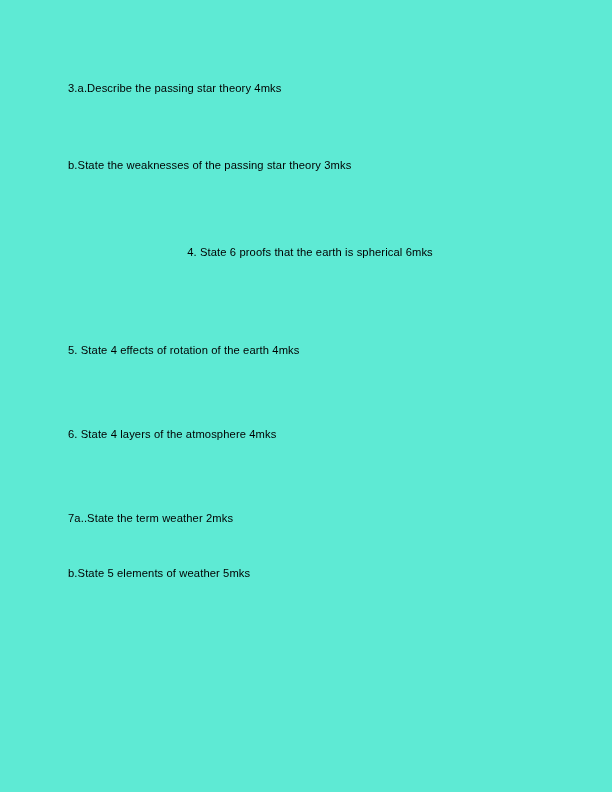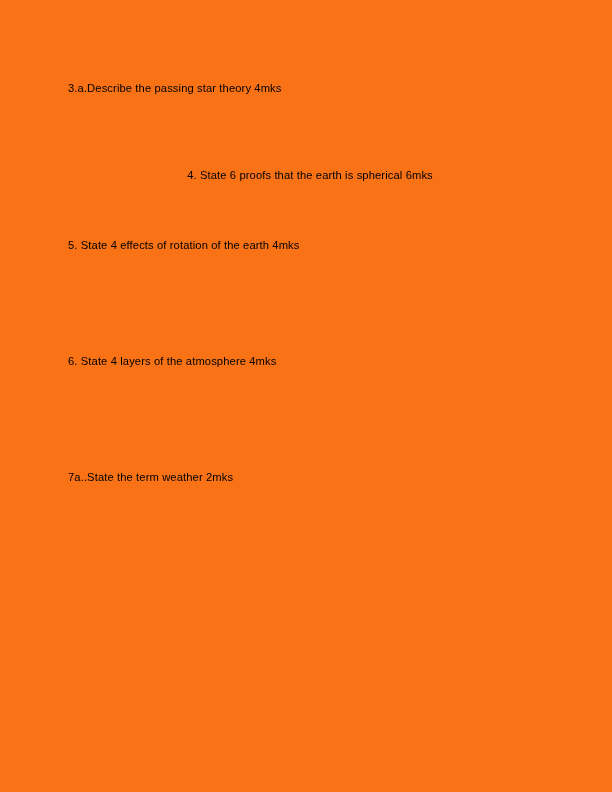--- a/index.html
+++ b/index.html
@@ -11,55 +11,57 @@
     width: 612px;
     height: 792px;
     font-family: "Liberation Sans", sans-serif;
     color: #000000;
     overflow: hidden;
   }
   .page {
     position: relative;
     width: 612px;
     height: 792px;
-    background: #f97316;
+    background: #5eead4;
     box-sizing: border-box;
   }
   .doc-body {
     position: absolute;
     left: 68px;
     top: 70px;
     right: 60px;
   }
   .q-line {
     font-size: 11.2px;
     line-height: 14px;
     color: #000000;
     white-space: pre-wrap;
     letter-spacing: 0.01em;
   }
   
   .gap-lg  { margin-top: 63px; }
   .gap-xl  { margin-top: 73px; text-align: center; }
-  .gap-xxl { margin-top: 56px; }
-  .gap-sm  { margin-top: 102px; }
+  .gap-xxl { margin-top: 84px; }
+  .gap-sm  { margin-top: 70px; }
   .gap-xs  { margin-top: 41px; }
 </style>
 </head>
 <body>
 
 <div class="page">
   <div class="doc-body">
 
     <p class="q-line">3.a.Describe the passing star theory 4mks</p>
 
+    <p class="q-line gap-lg">b.State the weaknesses of the passing star theory 3mks</p>
 
     <p class="q-line gap-xl">4. State 6 proofs that the earth is spherical 6mks</p>
 
     <p class="q-line gap-xxl">5. State 4 effects of rotation of the earth 4mks</p>
 
     <p class="q-line gap-sm">6. State 4 layers of the atmosphere 4mks</p>
 
     <p class="q-line gap-sm">7a..State the term weather 2mks</p>
 
+    <p class="q-line gap-xs">b.State 5 elements of weather 5mks</p>
 
   </div>
 </div>
 
 </body></html>

